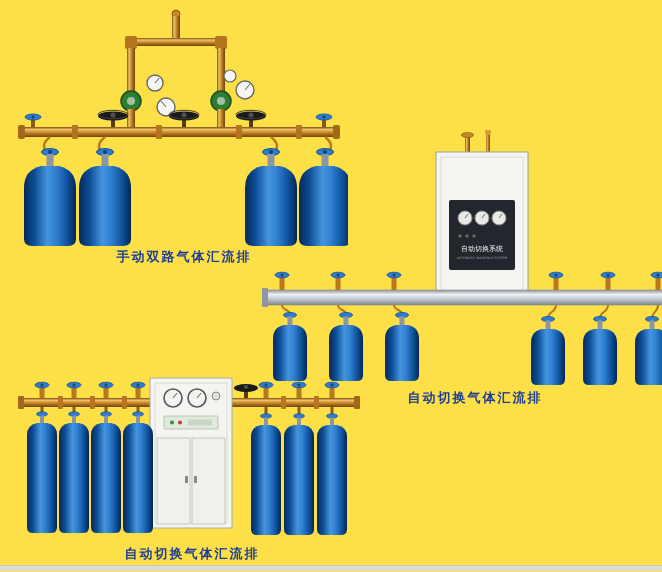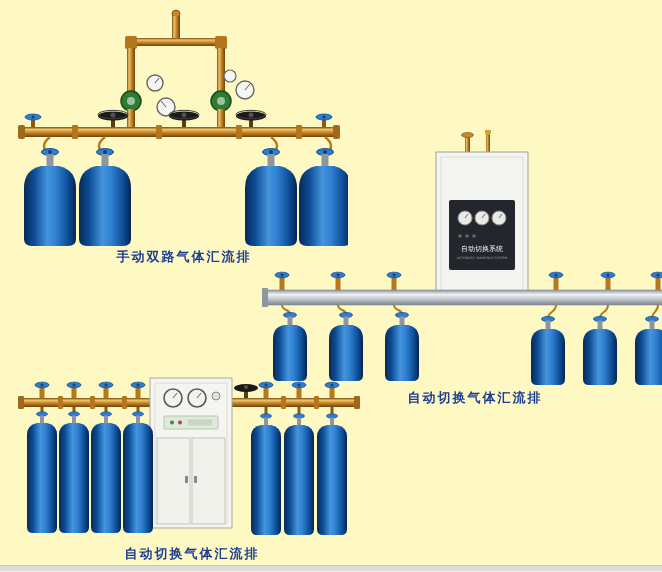--- a/index.html
+++ b/index.html
@@ -1,17 +1,17 @@
 <!DOCTYPE html>
 <html><head>
 <meta charset="utf-8">
 <style>
   html,body{margin:0;padding:0;background:#ffffff;}
   .stage{
-    position:relative;width:662px;height:572px;background:#fef9c3;
+    position:relative;width:662px;height:572px;background:#fde047;
     overflow:hidden;font-family:"DejaVu Sans","Liberation Sans",sans-serif;
   }
   .product{position:absolute;margin:0;padding:0;}
   .product svg{display:block;}
   .p1{left:8px;top:8px;}
   .p2{left:260px;top:130px;}
   .p3{left:14px;top:372px;}
   .caption{
     position:absolute;text-align:center;white-space:nowrap;
     font-weight:bold;font-size:13px;letter-spacing:2px;color:#1d3d94;

